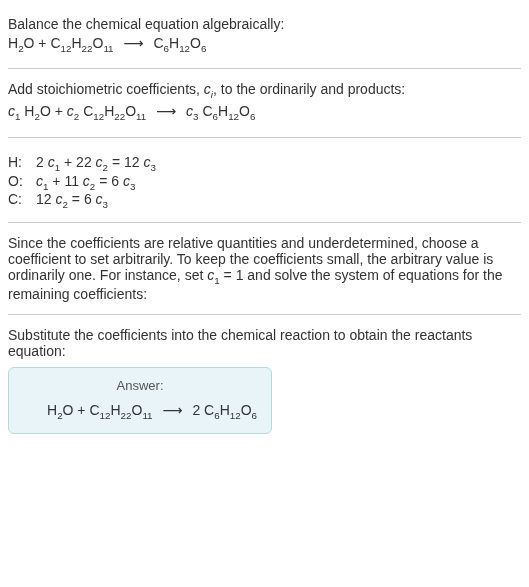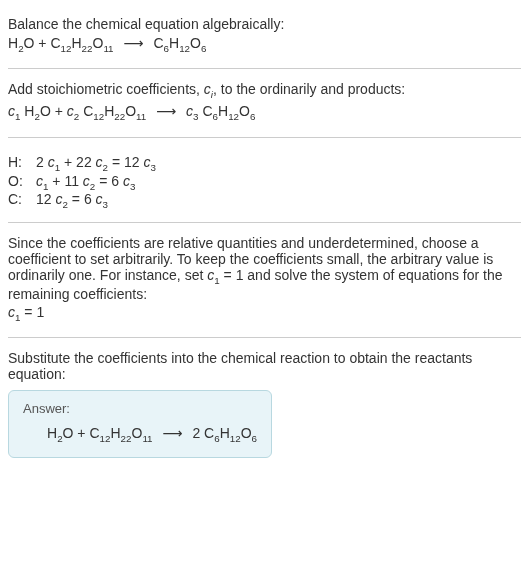--- a/index.html
+++ b/index.html
@@ -50,20 +50,21 @@
     .coeff-line {
       line-height: 1.5;
     }
     .answer-box {
       background: #e8f4f8;
       border: 1px solid #b8d8e0;
       border-radius: 6px;
       padding: 10px 14px;
       margin-top: 8px;
       width: fit-content;
+      text-align: center;
     }
     .answer-label {
       font-size: 13px;
       color: #555;
       margin-bottom: 6px;
     }
     .answer-eq {
       padding-left: 24px;
     }
     .italic {
@@ -114,21 +115,20 @@
   </div>
 </div>
 
 <hr>
 
 <div class="section">
   <div>
     <span>Since the coefficients are relative quantities and underdetermined, choose a coefficient to set arbitrarily. To keep the coefficients small, the arbitrary value is ordinarily one. For instance, set </span><span class="italic">c</span><sub>1</sub><span> = 1 and solve the system of equations for the remaining coefficients:</span>
   </div>
   <div>
-    <div class="coeff-line"><span class="italic">c</span><sub>1</sub><span> = 1</span></div>
   </div>
 </div>
 
 <hr>
 
 <div class="section">
   <div>Substitute the coefficients into the chemical reaction to obtain the reactants equation:</div>
   <div class="answer-box">
     <div class="answer-label">Answer:</div>
     <div class="answer-eq equation">

